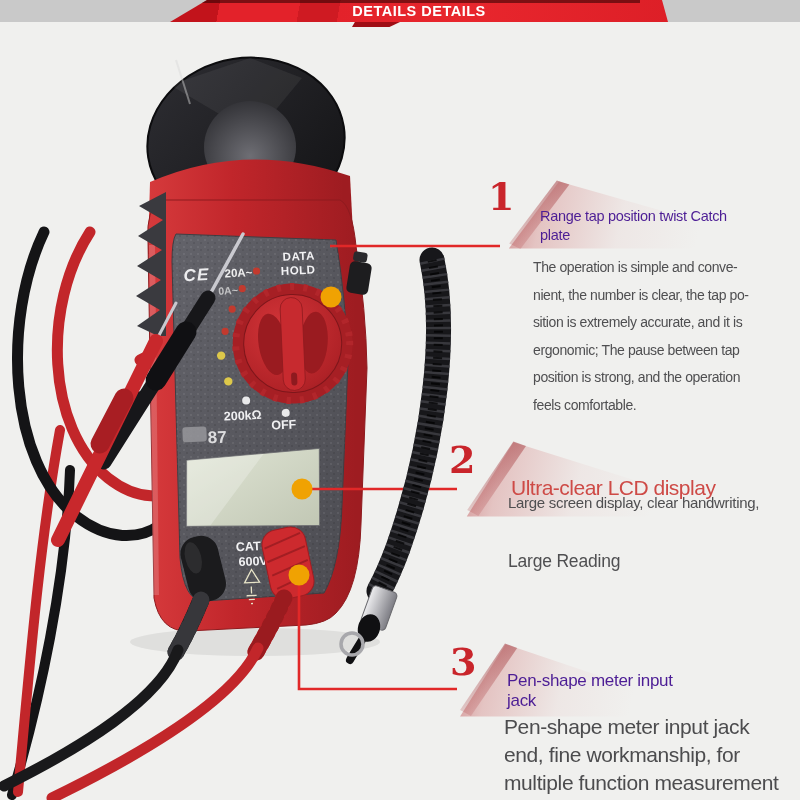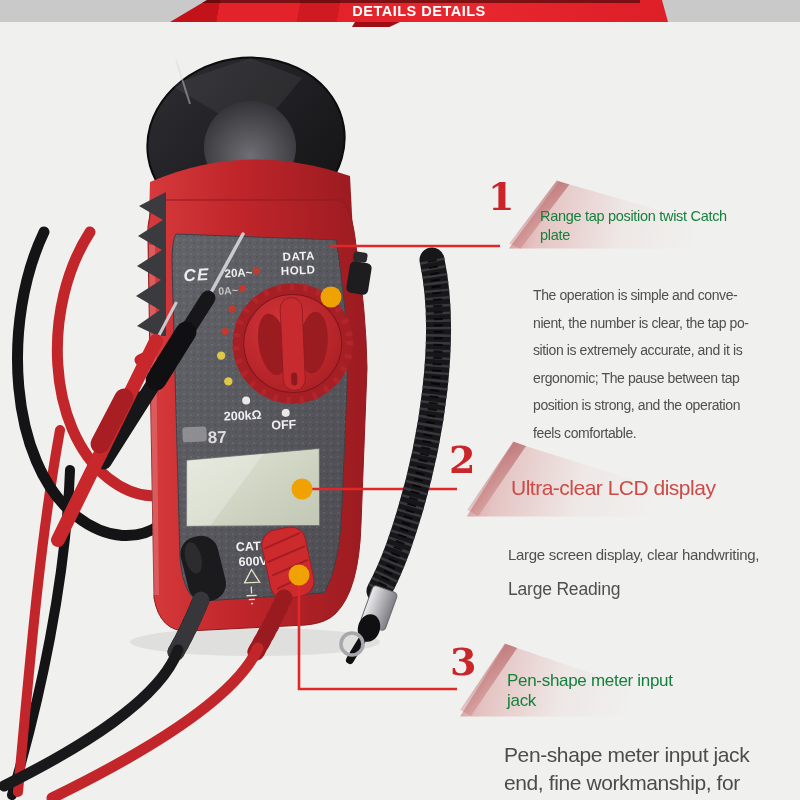--- a/index.html
+++ b/index.html
@@ -28,28 +28,28 @@
   .fold.f2{left:463px;top:440px;width:70px;height:76px;clip-path:polygon(72% 2%,90% 8%,22% 100%,6% 92%);}
   .fold.f3{left:456px;top:642px;width:68px;height:74px;clip-path:polygon(72% 2%,90% 8%,22% 100%,6% 92%);}
 
   
   .num{position:absolute;font-family:"DejaVu Serif",serif;font-weight:bold;
        font-size:38px;line-height:1;color:#c9252b;}
   .num.n1{left:488px;top:178px;}
   .num.n2{left:449px;top:441px;}
   .num.n3{left:450px;top:643px;}
 
-  .ann-title{position:absolute;color:#15803d;font-weight:normal;}
+  .ann-title{position:absolute;color:#4c1d95;font-weight:normal;}
   .ann-title.t1{left:540px;top:207px;width:200px;font-size:14.5px;line-height:19px;letter-spacing:-.3px;}
   .ann-title.t2{left:511px;top:476px;width:240px;font-size:21px;letter-spacing:-.5px;color:#ce4a46;}
   .ann-title.t3{left:507px;top:671px;width:185px;font-size:17px;line-height:19.5px;letter-spacing:-.3px;}
 
-  .ann-body{position:absolute;color:#4f4f51;white-space:pre-line;margin-top:28px;}
+  .ann-body{position:absolute;color:#4f4f51;white-space:pre-line;}
   .body1{left:533px;top:254px;width:250px;font-size:14px;line-height:27.5px;letter-spacing:-.4px;}
-  .body2a{left:508px;top:518px;font-size:15px;letter-spacing:-.3px;}
+  .body2a{left:508px;top:494px;font-size:15px;letter-spacing:-.3px;}
   .body2b{left:508px;top:551px;font-size:17.5px;letter-spacing:-.2px;}
   .body3{left:504px;top:713px;width:296px;font-size:21px;line-height:28px;letter-spacing:-.4px;color:#4c4c4e;}
 
   .scene{position:absolute;left:0;top:0;}
 </style>
 </head>
 <body>
 
 <div class="banner-strip"></div>
 <div class="banner-ribbon"></div>

